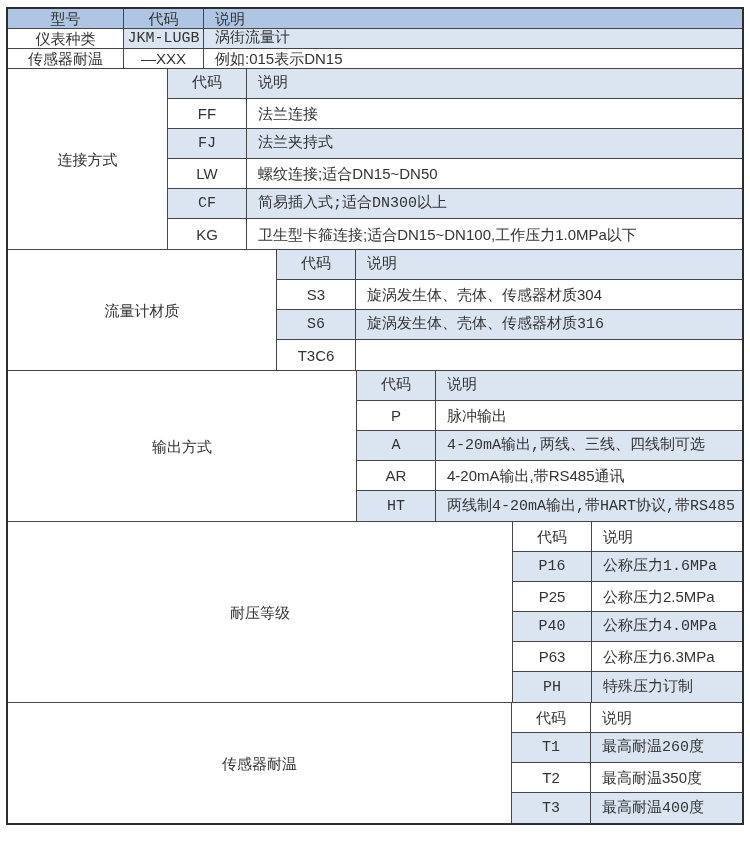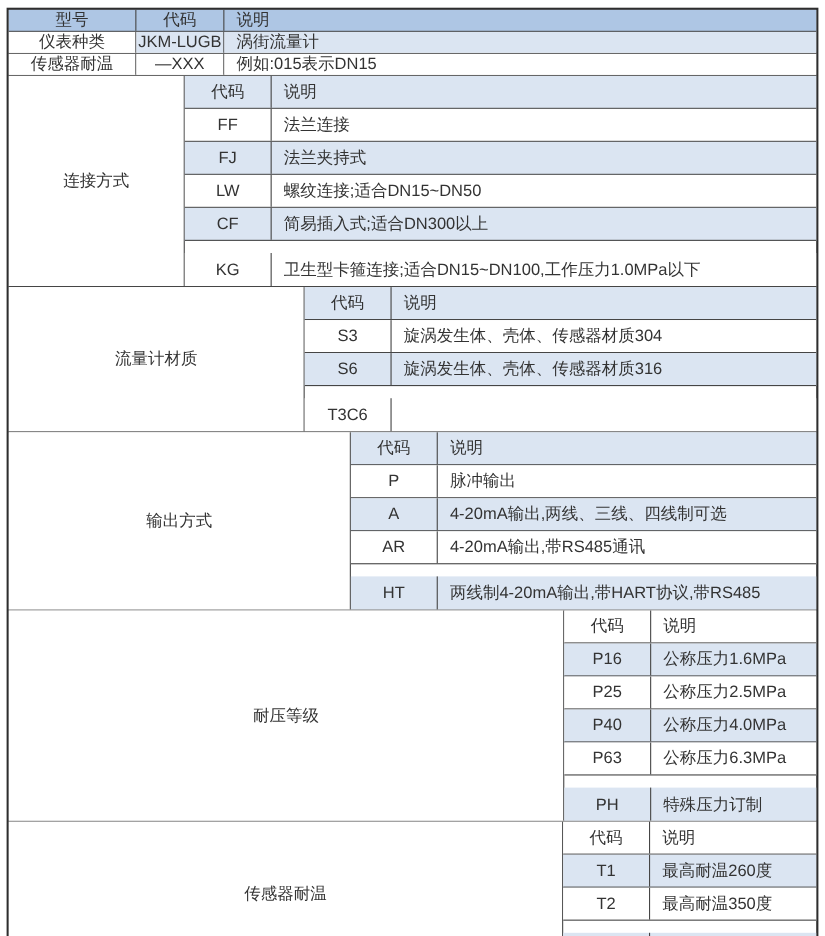--- a/index.html
+++ b/index.html
@@ -15,30 +15,30 @@
   .cell{display:flex;align-items:center;box-sizing:border-box;overflow:hidden;white-space:nowrap;}
   .center{justify-content:center;}
   .desc{padding-left:11px;}
   .c1{width:116px;border-right:1px solid #454545;}
   .c2{width:80px;border-right:1px solid #454545;}
   .c3{flex:1;}
   .label-cell{display:flex;align-items:center;justify-content:center;box-sizing:border-box;
     border-right:1px solid #454545;background:#ffffff;flex:0 0 auto;}
   .lw0{width:160px;}
   .lw1{width:269px;}
-  .lw2{width:311px;}
+  .lw2{width:349px;}
   .lw3{width:505px;}
   .lw4{width:504px;}
   .nested{flex:1;display:flex;flex-direction:column;min-width:0;}
   .nrow{display:flex;height:30px;box-sizing:border-box;border-bottom:1px solid #454545;}
-  .nrow:last-child{border-bottom:none;margin-top:11px;}
+  .nrow:last-child{border-bottom:none;}
   .ncode{width:79px;border-right:1px solid #454545;display:flex;align-items:center;justify-content:center;box-sizing:border-box;}
   .ndesc{flex:1;display:flex;align-items:center;padding-left:11px;box-sizing:border-box;overflow:hidden;white-space:nowrap;}
   .bg-h{background:#aec6e4;}
-  .bg-a{background:#dbe5f2;}
+  .bg-a{background:#dbe5f2;font-family:Liberation Mono, monospace;}
   .bg-w{background:#ffffff;}
 </style>
 </head>
 <body>
 
 <div class="spec-table">
 
   <div class="row bg-h">
     <div class="cell c1 center">型号</div>
     <div class="cell c2 center">代码</div>

